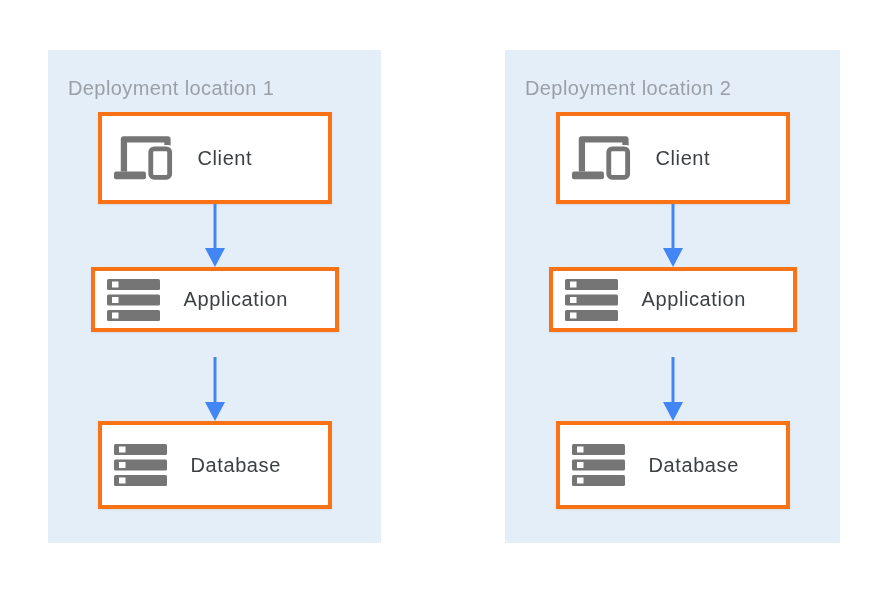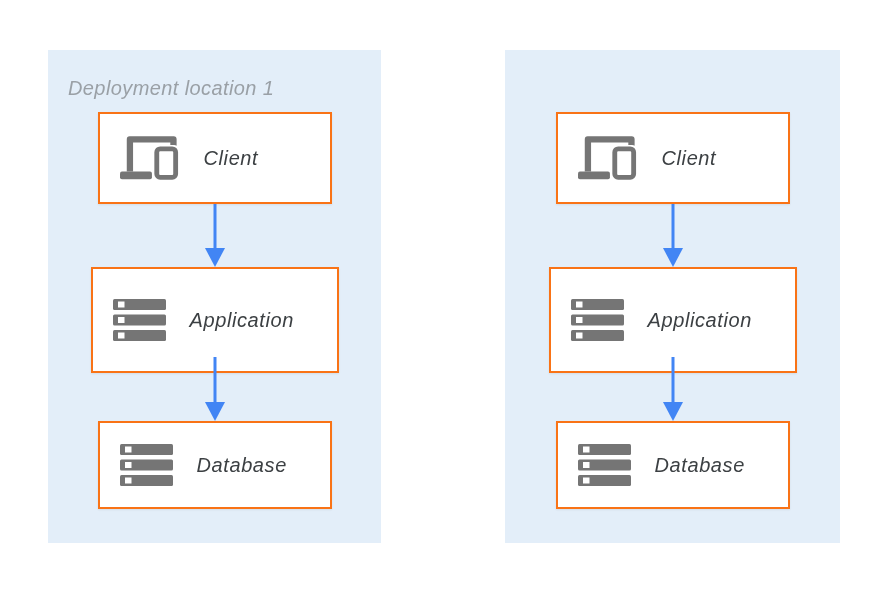--- a/index.html
+++ b/index.html
@@ -3,21 +3,21 @@
 <meta charset="utf-8">
 <style>
   html, body { margin: 0; padding: 0; }
   body {
     width: 890px; height: 608px;
     background: #ffffff;
     position: relative;
     overflow: hidden;
     font-family: "Liberation Sans", "DejaVu Sans", sans-serif;
   }
-  .canvas { position: absolute; inset: 0; font-style: italic; }
+  .canvas { position: absolute; inset: 0; }
   .panel {
     position: absolute;
     top: 50px;
     height: 493px;
     background: #E3EEF9;
   }
   .panel-1 { left: 48px;  width: 333px; }
   .panel-2 { left: 505px; width: 335px; }
   .panel-title {
     position: absolute;
@@ -25,30 +25,30 @@
     font-size: 20px;
     letter-spacing: 0.4px;
     color: #9AA0A6;
     white-space: nowrap;
   }
   .node {
     position: absolute;
     left: 50%;
     transform: translateX(-50%);
     background: #ffffff;
-    border: 2px solid #f97316;
+    border: 4px solid #f97316;
     box-shadow: 0 1px 2px rgba(0,0,0,0.07);
     box-sizing: border-box;
     display: flex;
     align-items: center;
-    padding-left: 20px;
+    padding-left: 12px;
     gap: 24px;
   }
   .node-client   { top: 62px;  width: 234px; height: 92px; }
-  .node-app      { top: 217px; width: 248px; height: 106px; }
+  .node-app      { top: 217px; width: 248px; height: 65px; }
   .node-db       { top: 371px; width: 234px; height: 88px; }
   .node-label {
     font-size: 20px;
     letter-spacing: 0.6px;
     color: #3C4043;
     white-space: nowrap;
   }
   .icon { display: flex; align-items: center; justify-content: center; }
   .arrow {
     position: absolute;
@@ -126,20 +126,21 @@
             <rect x="5" y="18" width="6.5" height="6"></rect>
             <rect x="5" y="33.5" width="6.5" height="6"></rect>
           </g>
         </svg>
       </span>
       <span class="node-label">Database</span>
     </div>
   </div>
 
   <div class="panel panel-2">
+    <div class="panel-title">Deployment location 2</div>
 
     <div class="node node-client">
       <span class="icon">
         <svg width="60" height="44" viewBox="0 0 62 45" aria-hidden="true">
           <g fill="#757575">
             <path d="M10 0 h45.5 a3 3 0 0 1 3 3 v10 h-6.5 V6.5 H13.5 V36.5 H7 V3 a3 3 0 0 1 3 -3 z"></path>
             <rect x="0" y="36.5" width="33" height="8" rx="2"></rect>
           </g>
           <rect x="34" y="9" width="28" height="36" rx="6" fill="#ffffff"></rect>
           <rect x="38" y="13" width="19.5" height="29.5" rx="3.5" fill="none" stroke="#757575" stroke-width="5"></rect>

